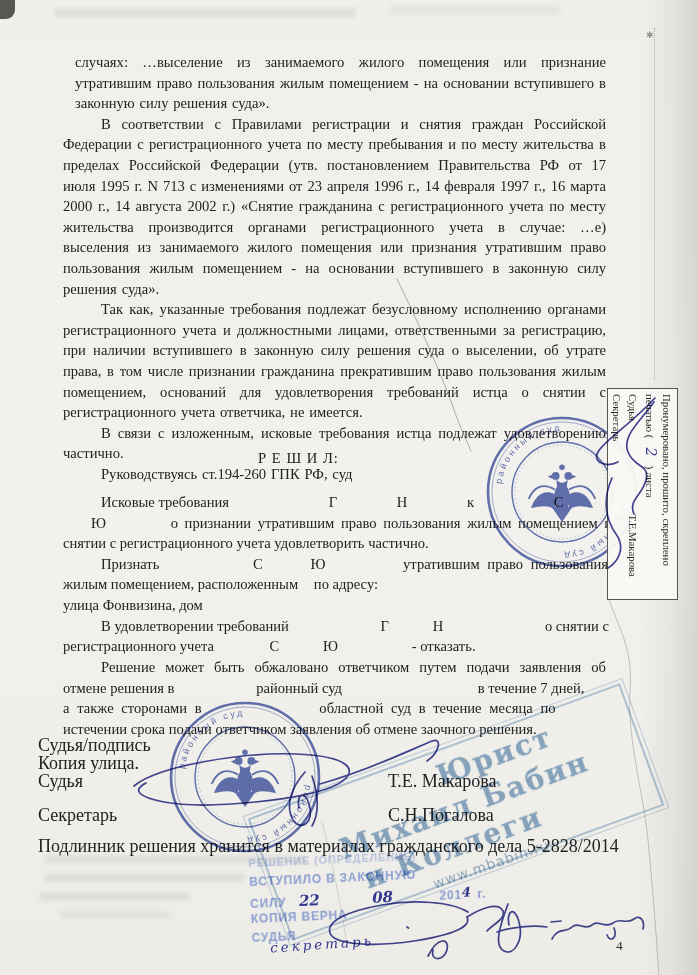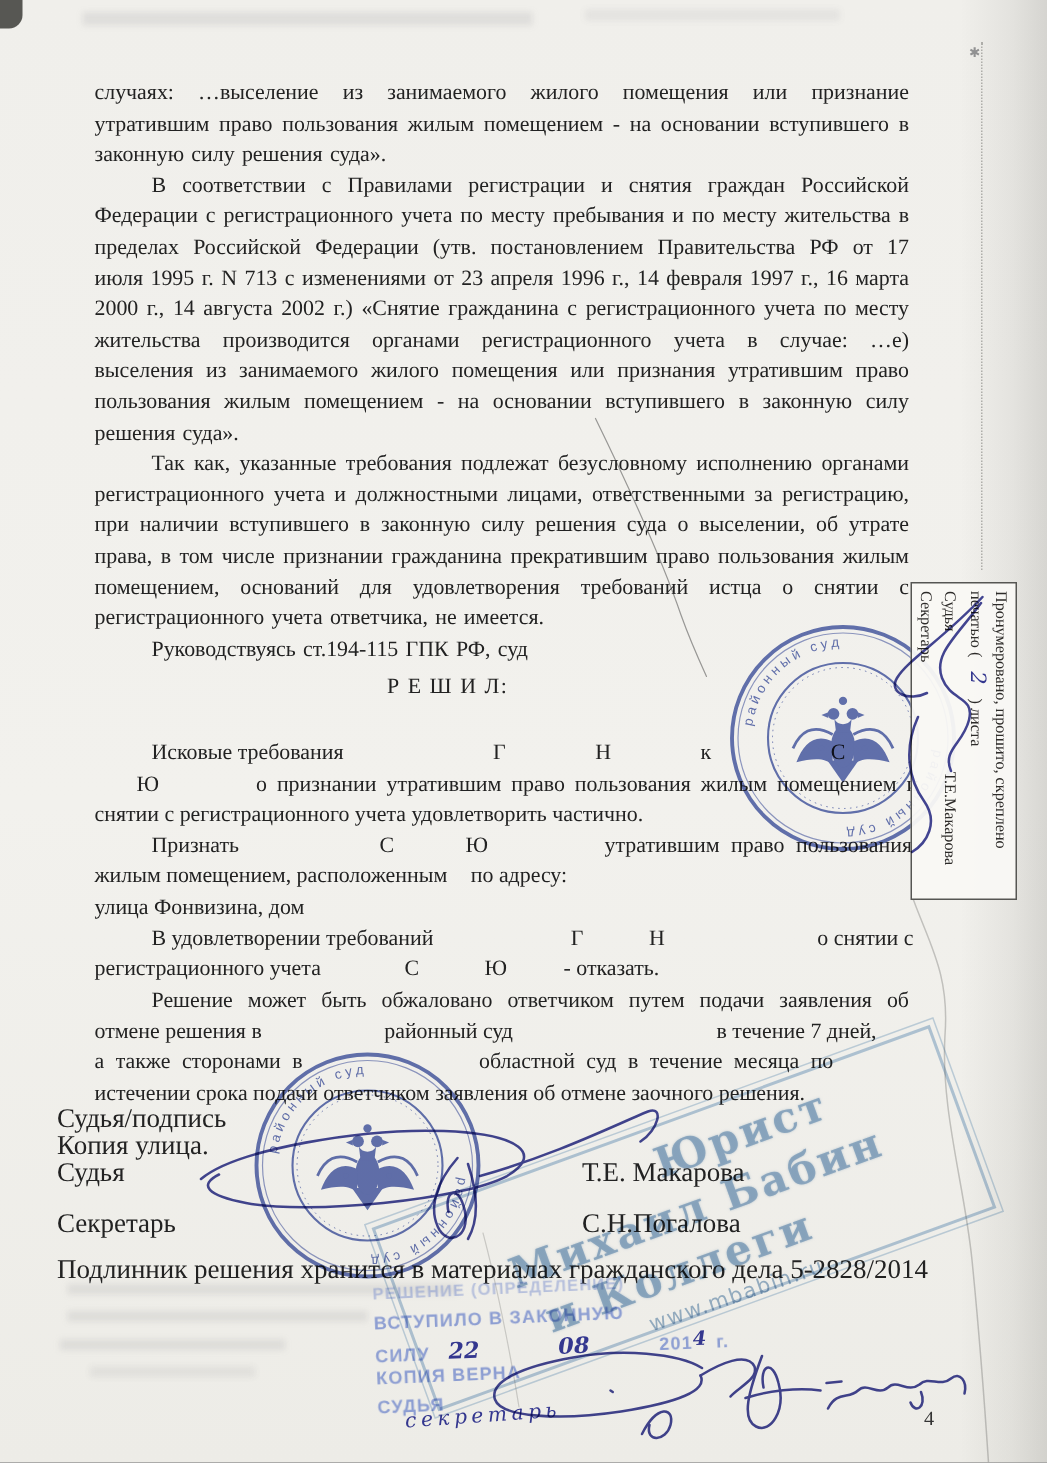--- a/index.html
+++ b/index.html
@@ -3,21 +3,21 @@
 <meta charset="utf-8">
 <style>
   html,body{margin:0;padding:0;background:#888;}
   .page{position:relative;width:698px;height:975px;overflow:hidden;
         background:linear-gradient(180deg,#f0efeb 0%,#f2f1ed 55%,#edece7 100%);
         font-family:"Liberation Serif",serif;color:#222;}
   
   .bodytext{position:absolute;left:63px;top:52px;width:543px;
             font-size:14.6px;line-height:20.6px;text-align:justify;word-spacing:1.2px;}
   .bodytext p{margin:0;text-indent:38px;}
-  .bodytext p.noindent{text-indent:0;}
+  .bodytext p.noindent{text-indent:0;margin-left:12px;}
   
   .decision{position:absolute;left:63px;top:448px;width:543px;font-size:14.6px;}
   .decision .head{position:absolute;top:2px;width:543px;text-align:center;
                   letter-spacing:1px;padding-right:72px;box-sizing:border-box;}
   .ln{position:absolute;left:0;width:543px;white-space:nowrap;height:20.6px;}
   .ln .seg{display:inline-block;}
   .ind{padding-left:38px;}
   .just{white-space:normal;text-align:justify;text-align-last:justify;}
   
   .sig{position:absolute;left:38px;font-size:18px;white-space:nowrap;}
@@ -79,21 +79,22 @@
   <div class="ghost" style="left:390px;top:6px;width:170px;height:8px;opacity:.7;"></div>
   <div class="ghost" style="left:45px;top:856px;width:260px;height:7px;"></div>
   <div class="ghost" style="left:45px;top:874px;width:200px;height:7px;"></div>
   <div class="ghost" style="left:40px;top:893px;width:150px;height:7px;"></div>
   <div class="ghost" style="left:60px;top:911px;width:110px;height:7px;opacity:.8;"></div>
 
   <div class="bodytext">
     <p class="noindent">случаях: …выселение из занимаемого жилого помещения или признание утратившим право пользования жилым помещением - на основании вступившего в законную силу решения суда».</p>
     <p>В соответствии с Правилами регистрации и снятия граждан Российской Федерации с регистрационного учета по месту пребывания и по месту жительства в пределах Российской Федерации (утв. постановлением Правительства РФ от 17 июля 1995 г. N 713  с изменениями от 23 апреля 1996 г., 14 февраля 1997 г., 16 марта 2000 г., 14 августа 2002 г.) «Снятие гражданина с регистрационного учета по месту жительства производится органами регистрационного учета в случае: …е) выселения из занимаемого жилого помещения или признания утратившим право пользования жилым помещением - на основании вступившего в законную силу решения суда».</p>
     <p>Так как, указанные требования подлежат безусловному исполнению органами регистрационного учета и должностными лицами, ответственными за регистрацию, при наличии вступившего в законную силу решения суда о выселении, об утрате права, в том числе признании гражданина прекратившим право пользования жилым помещением, оснований для удовлетворения требований истца о снятии с регистрационного учета ответчика, не имеется.</p>
-    <p>Руководствуясь ст.194-115 ГПК РФ, суд</p>
+    <p>В связи с изложенным, исковые требования истца подлежат удовлетворению частично.</p>
+    <p>Руководствуясь ст.194-260 ГПК РФ, суд</p>
   </div>
 
   <div class="decision">
     <div class="head">Р Е Ш И Л:</div>
     <div class="ln ind" style="top:46px;">
       <span class="seg">Исковые требования</span>
       <span class="seg" style="margin-left:96px;">Г</span>
       <span class="seg" style="margin-left:56px;">Н</span>
       <span class="seg" style="margin-left:56px;">к</span>
       <span class="seg" style="margin-left:76px;">С</span>
@@ -121,21 +122,21 @@
     <div class="ln ind" style="top:170px;">
       <span class="seg">В удовлетворении требований</span>
       <span class="seg" style="margin-left:88px;">Г</span>
       <span class="seg" style="margin-left:40px;">Н</span>
       <span class="seg" style="margin-left:98px;">о снятии с</span>
     </div>
     <div class="ln" style="top:190px;">
       <span class="seg">регистрационного учета</span>
       <span class="seg" style="margin-left:52px;">С</span>
       <span class="seg" style="margin-left:40px;">Ю</span>
-      <span class="seg" style="margin-left:34px;">- отказать.</span>
+      <span class="seg" style="margin-left:70px;">- отказать.</span>
     </div>
     <div class="ln just" style="top:211px;width:505px;padding-left:38px;">
       <span>Решение может быть обжаловано ответчиком путем подачи заявления об</span>
     </div>
     <div class="ln" style="top:232px;">
       <span class="seg">отмене решения в</span>
       <span class="seg" style="margin-left:78px;">районный суд</span>
       <span class="seg" style="margin-left:132px;">в течение 7 дней,</span>
     </div>
     <div class="ln" style="top:252px;word-spacing:4px;">

